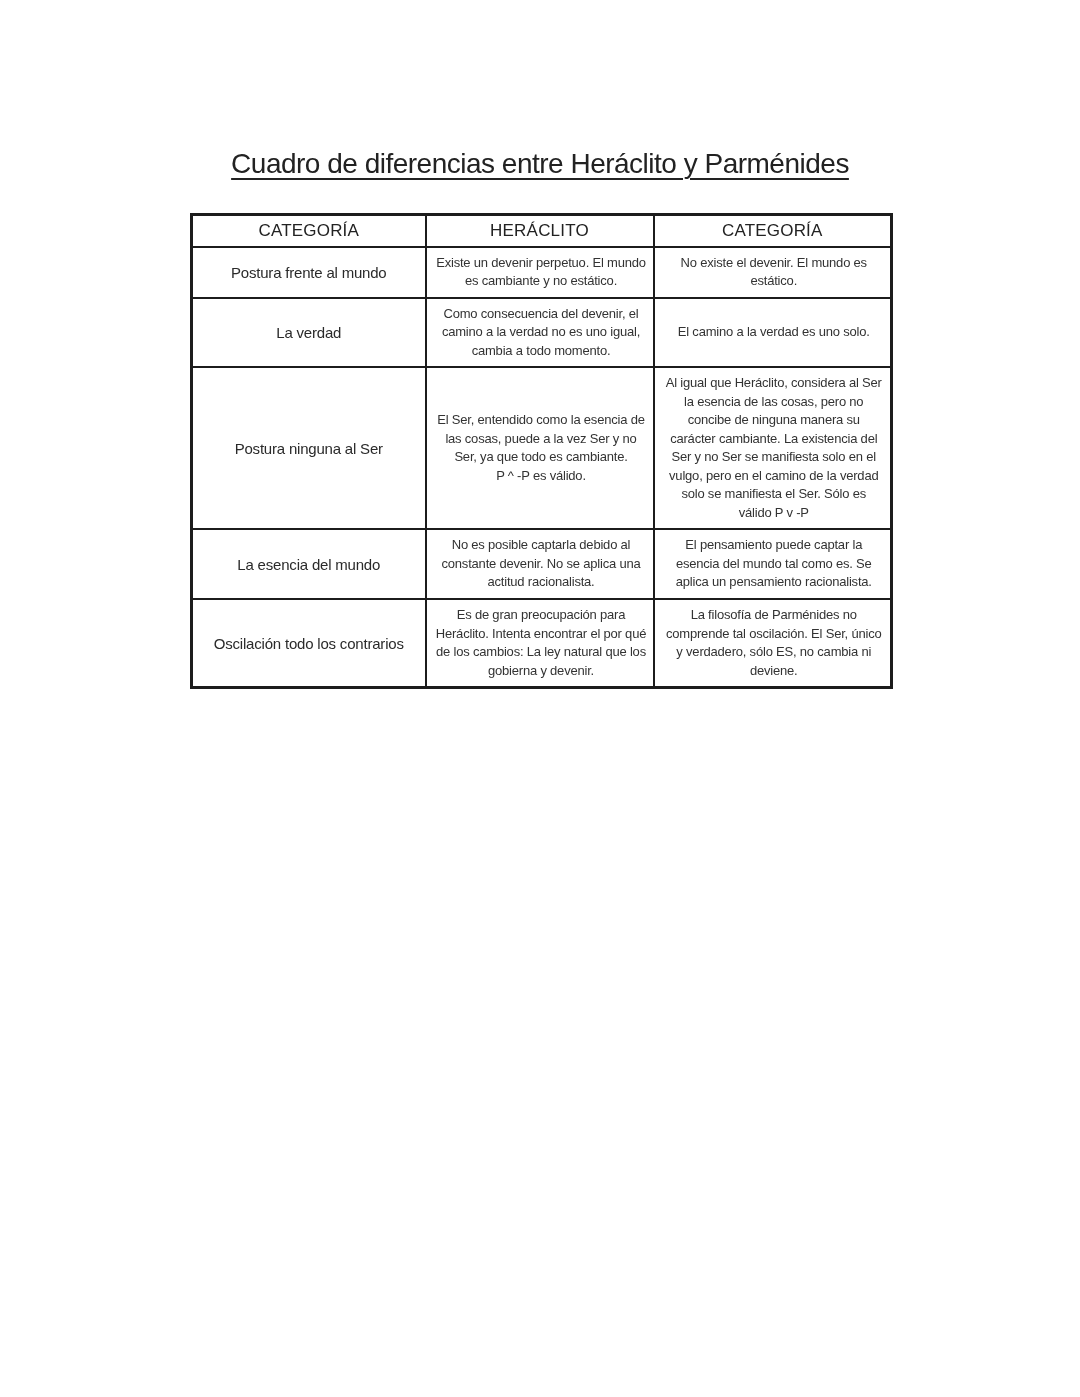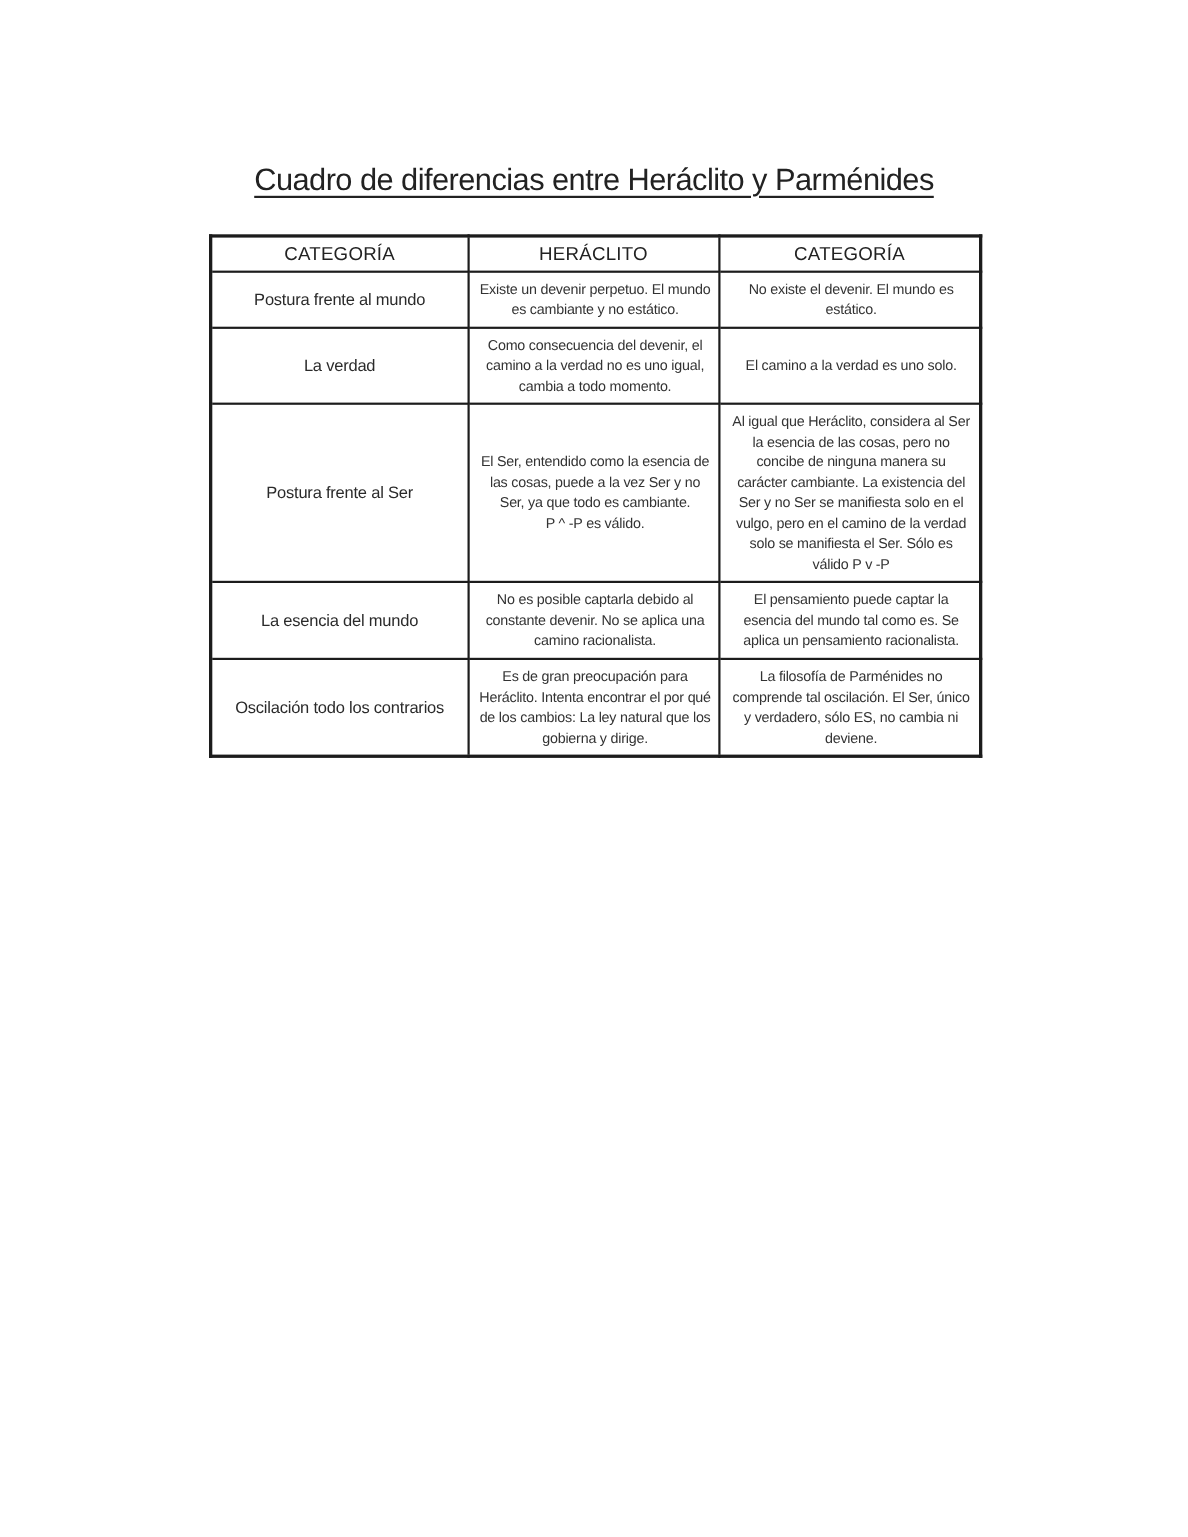--- a/index.html
+++ b/index.html
@@ -109,29 +109,29 @@
       <td class="cat">Postura frente al mundo</td>
       <td class="body">Existe un devenir perpetuo. El mundo es cambiante y no estático.</td>
       <td class="body">No existe el devenir. El mundo es estático.</td>
     </tr>
     <tr class="r2">
       <td class="cat">La verdad</td>
       <td class="body">Como consecuencia del devenir, el camino a la verdad no es uno igual, cambia a todo momento.</td>
       <td class="body">El camino a la verdad es uno solo.</td>
     </tr>
     <tr class="r3">
-      <td class="cat">Postura frente al Ser</td>
+      <td class="cat">Postura ninguna al Ser</td>
       <td class="body">El Ser, entendido como la esencia de las cosas, puede a la vez Ser y no Ser, ya que todo es cambiante.
 P ^ -P es válido.</td>
       <td class="body">Al igual que Heráclito, considera al Ser la esencia de las cosas, pero no concibe de ninguna manera su carácter cambiante. La existencia del Ser y no Ser se manifiesta solo en el vulgo, pero en el camino de la verdad solo se manifiesta el Ser. Sólo es válido P v -P</td>
     </tr>
     <tr class="r4">
       <td class="cat">La esencia del mundo</td>
-      <td class="body">No es posible captarla debido al constante devenir. No se aplica una camino racionalista.</td>
+      <td class="body">No es posible captarla debido al constante devenir. No se aplica una actitud racionalista.</td>
       <td class="body">El pensamiento puede captar la esencia del mundo tal como es. Se aplica un pensamiento racionalista.</td>
     </tr>
     <tr class="r5">
       <td class="cat">Oscilación todo los contrarios</td>
-      <td class="body">Es de gran preocupación para Heráclito. Intenta encontrar el por qué de los cambios: La ley natural que los gobierna y dirige.</td>
+      <td class="body">Es de gran preocupación para Heráclito. Intenta encontrar el por qué de los cambios: La ley natural que los gobierna y devenir.</td>
       <td class="body">La filosofía de Parménides no comprende tal oscilación. El Ser, único y verdadero, sólo ES, no cambia ni deviene.</td>
     </tr>
   </tbody>
 </table>
 
 </body></html>

